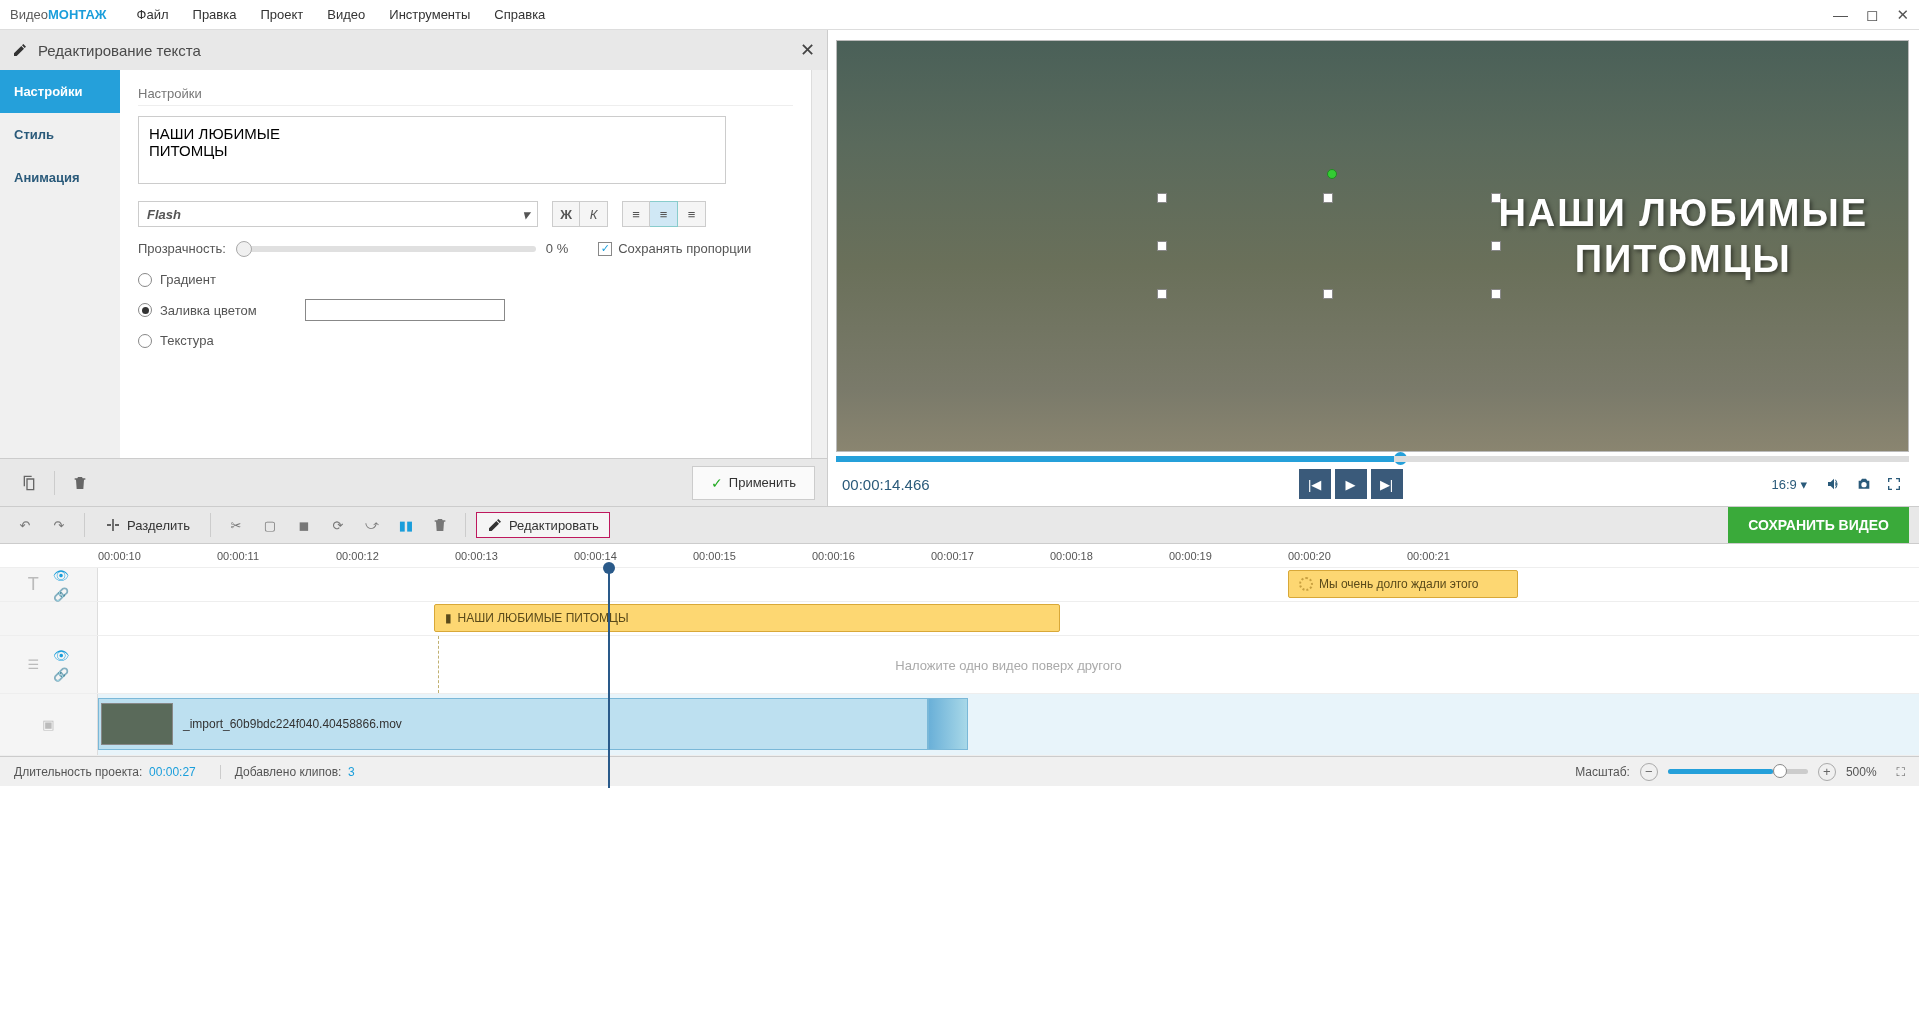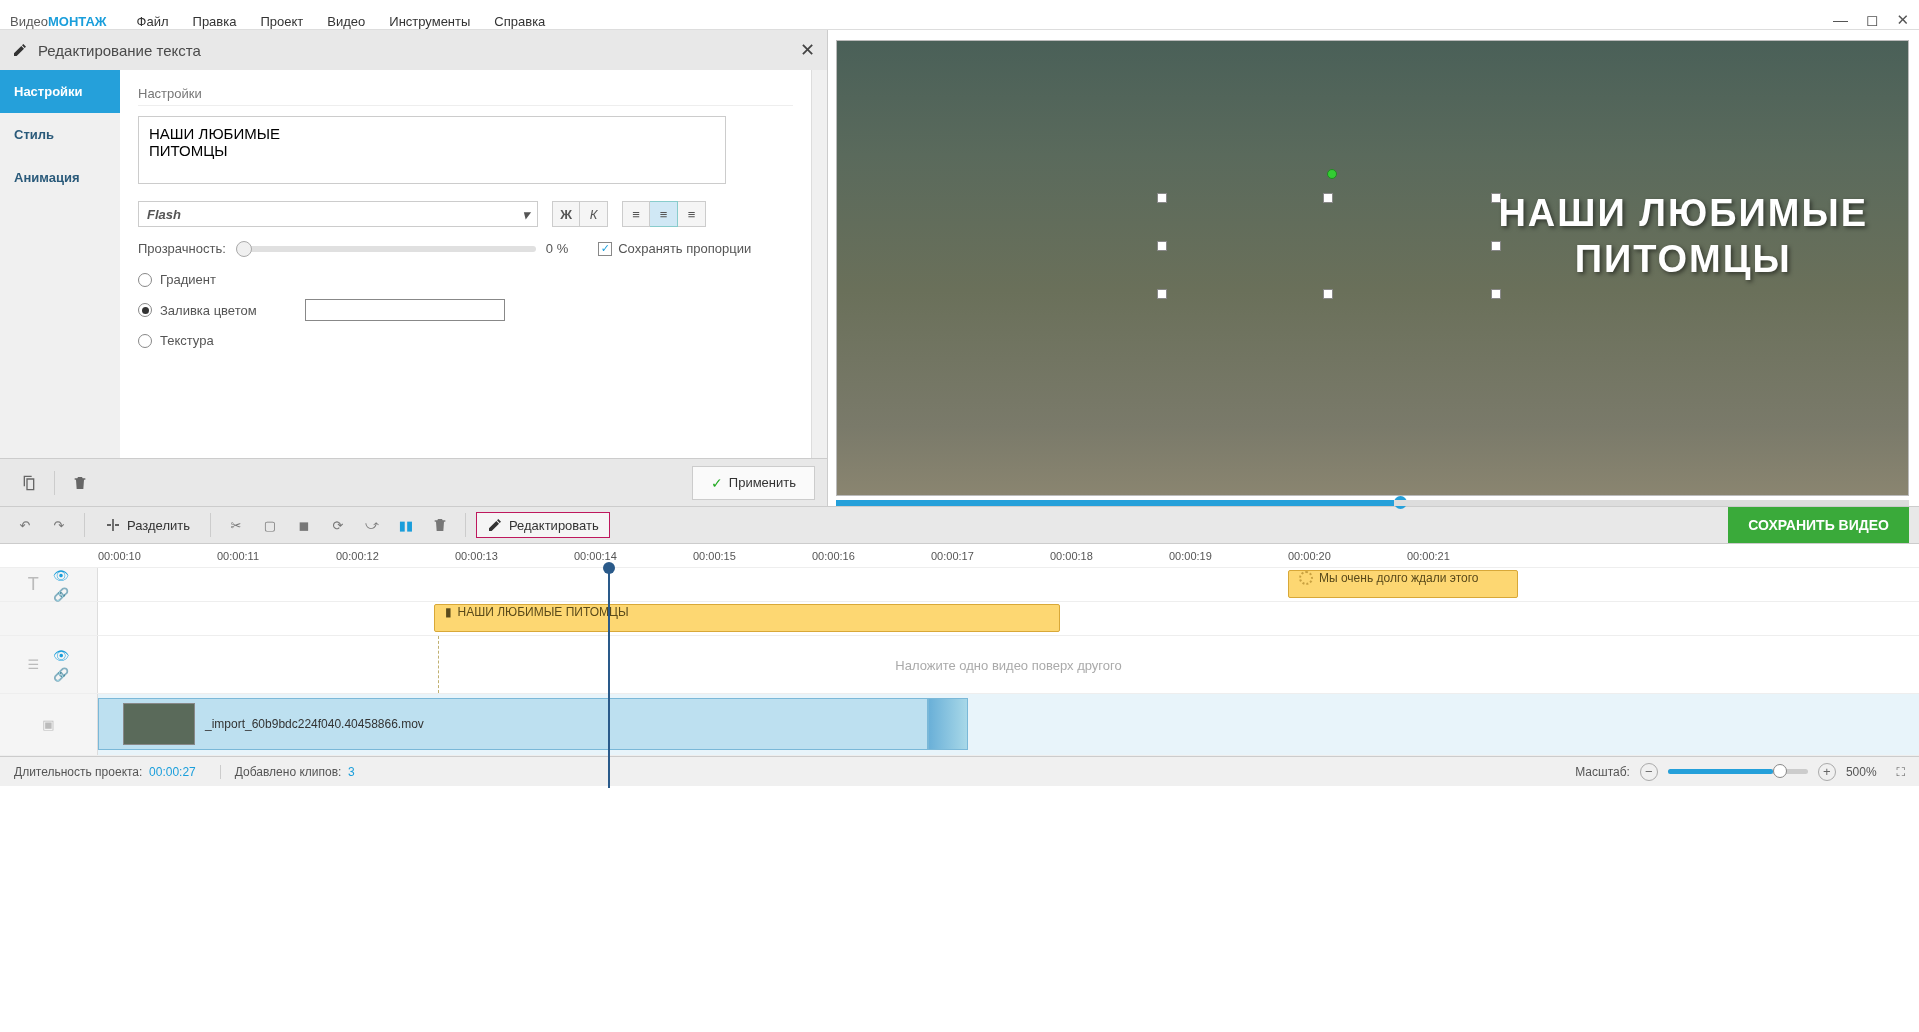--- a/index.html
+++ b/index.html
@@ -1,17 +1,17 @@
 <!DOCTYPE html>
 <html><head>
 <meta charset="utf-8">
 <style>
 * { box-sizing: border-box; margin: 0; padding: 0; font-family: Arial, sans-serif; }
 body { background: #fff; font-size: 13px; color: #333; overflow: hidden; width: 1919px; height: 1032px; position: relative; transform-origin: top left; }
-.menubar { height: 30px; display: flex; align-items: flex-end; padding: 0 10px; background: #fff; border-bottom: 1px solid #ddd; }
+.menubar { height: 30px; display: flex; align-items: center; padding: 0 10px; background: #fff; border-bottom: 1px solid #ddd; }
 .app-title { font-weight: 400; color: #5a5a5a; }
 .app-title-accent { color: #1a9edb; font-weight: bold; }
 .menu-items { display: flex; gap: 24px; margin-left: 30px; }
 .menu-item { color: #333; cursor: pointer; }
 .window-controls { margin-left: auto; display: flex; gap: 18px; font-size: 15px; color: #555; }
 .content-area { display: flex; height: 476px; }
 .text-editor-panel { width: 828px; background: #e8e8e8; border-right: 1px solid #ccc; display: flex; flex-direction: column; }
 .panel-header { height: 40px; display: flex; align-items: center; padding: 0 12px; background: #e8e8e8; position: relative; }
 .panel-header-icon { width: 18px; height: 18px; margin-right: 10px; }
 .panel-title { font-size: 15px; color: #4a4a4a; }
@@ -64,24 +64,24 @@
 .tb-text-btn { padding: 4px 10px; display: flex; align-items: center; gap: 6px; border: 1px solid #be185d; background: #f5f5f5; cursor: pointer; }
 .save-btn { margin-left: auto; background: #3aaa3a; color: #fff; padding: 10px 20px; font-weight: bold; font-size: 14px; cursor: pointer; }
 .timeline-area { background: #fff; }
 .timeline-ruler { height: 24px; display: flex; align-items: center; position: relative; border-bottom: 1px solid #eee; padding-left: 98px; }
 .ruler-tick { position: absolute; font-size: 11px; color: #555; }
 .track-row { height: 58px; border-bottom: 1px solid #eee; display: flex; }
 .track-row.short { height: 34px; }
 .track-head { width: 98px; background: #f5f5f5; border-right: 1px solid #ddd; display: flex; align-items: center; justify-content: center; gap: 14px; color: #888; }
 .track-icons { display: flex; flex-direction: column; gap: 4px; align-items: center; font-size: 13px; color: #1a9edb; }
 .track-body { flex: 1; position: relative; background: #fff; }
-.clip { position: absolute; height: 28px; top: 14px; background: #fdd772; border: 1px solid #d8a838; border-radius: 2px; display: flex; align-items: flex-start; padding: 0 10px; font-size: 12px; color: #5a4a1a; gap: 6px; }
+.clip { position: absolute; height: 28px; top: 14px; background: #fdd772; border: 1px solid #d8a838; border-radius: 2px; display: flex; align-items: center; padding: 0 10px; font-size: 12px; color: #5a4a1a; gap: 6px; }
 .clip.short-clip { top: 2px; }
 .overlay-hint { position: absolute; left: 50%; top: 50%; transform: translate(-50%,-50%); color: #aaa; font-size: 13px; }
-.video-clip { position: absolute; top: 4px; height: 52px; background: #bde0f0; border: 1px solid #7ab8d8; display: flex; align-items: center; gap: 10px; padding: 0 24px; font-size: 12px; color: #333; }
+.video-clip { position: absolute; top: 4px; height: 52px; background: #bde0f0; border: 1px solid #7ab8d8; display: flex; align-items: center; gap: 10px; padding: 0 2px; font-size: 12px; color: #333; }
 .video-thumb { width: 72px; height: 42px; background: #5a6a5a; border: 1px solid #888; }
 .playhead { position: absolute; left: 608px; top: 0; bottom: 0; width: 2px; background: #2a5a8a; z-index: 10; }
 .playhead::before { content: ''; position: absolute; top: -6px; left: -5px; width: 12px; height: 12px; background: #2a5a8a; border-radius: 50%; }
 .statusbar { height: 30px; background: #f0f0f0; border-top: 1px solid #ccc; display: flex; align-items: center; padding: 0 14px; font-size: 12px; color: #555; gap: 24px; }
 .zoom-controls { margin-left: auto; display: flex; align-items: center; gap: 10px; }
 .zoom-slider { width: 140px; height: 5px; background: #ccc; border-radius: 3px; position: relative; }
 .zoom-slider-fill { position:absolute; left:0; top:0; bottom:0; width:75%; background:#25a0da; border-radius:3px; }
 .zoom-thumb { position: absolute; left: 75%; top: -5px; width: 14px; height: 14px; background: #fff; border: 1px solid #888; border-radius: 50%; }
 .circ-btn { width: 18px; height: 18px; border: 1px solid #aaa; border-radius: 50%; display: flex; align-items: center; justify-content: center; font-size: 13px; color: #666; cursor: pointer; }
 .timeline-wrapper { position: relative; }
@@ -207,20 +207,44 @@
       <div class="selection-handle" style="left:654px;top:152px"></div>
       <div class="selection-handle" style="left:320px;top:200px"></div>
       <div class="selection-handle" style="left:654px;top:200px"></div>
       <div class="selection-handle" style="left:320px;top:248px"></div>
       <div class="selection-handle" style="left:486px;top:248px"></div>
       <div class="selection-handle" style="left:654px;top:248px"></div>
     </div>
     <div class="progress-bar">
         <div class="progress-thumb"></div>
       </div>
+    <div class="playback-controls">
+      <span class="timecode">00:00:14.466</span>
+      <div class="play-buttons">
+        <div class="play-btn">|◀</div>
+        <div class="play-btn">▶</div>
+        <div class="play-btn">▶|</div>
+      </div>
+      <span class="aspect-label"><span>16:9</span> ▾</span>
+      <div class="preview-icon">
+          <svg class="icon" viewBox="0 0 24 24">
+            <path d="M3 9v6h4l5 5V4L7 9H3zm13 3a4 4 0 00-2-3.5v7A4 4 0 0016 12zm-2-7v2a7 7 0 010 10v2a9 9 0 000-14z"></path>
+          </svg>
+        </div>
+      <div class="preview-icon">
+          <svg class="icon" viewBox="0 0 24 24">
+            <path d="M4 7h3l2-3h6l2 3h3v12H4V7zm8 10a4 4 0 100-8 4 4 0 000 8z"></path>
+          </svg>
+        </div>
+      <div class="preview-icon">
+          <svg class="icon" viewBox="0 0 24 24">
+            <path d="M3 3h6v2H5v4H3V3zm12 0h6v6h-2V5h-4V3zM3 15h2v4h4v2H3v-6zm16 0h2v6h-6v-2h4v-4z"></path>
+          </svg>
+        </div>
+    </div>
   </div>
 </div>
 
 <div class="toolbar">
   <div class="tb-btn">↶</div>
   <div class="tb-btn">↷</div>
   <div class="tb-sep"></div>
   <div class="tb-text-btn" style="border:none;background:transparent">
     <svg class="icon" viewBox="0 0 24 24">
         <path d="M11 3h2v18h-2zM3 11h6v2H3zm12 0h6v2h-6z"></path>

